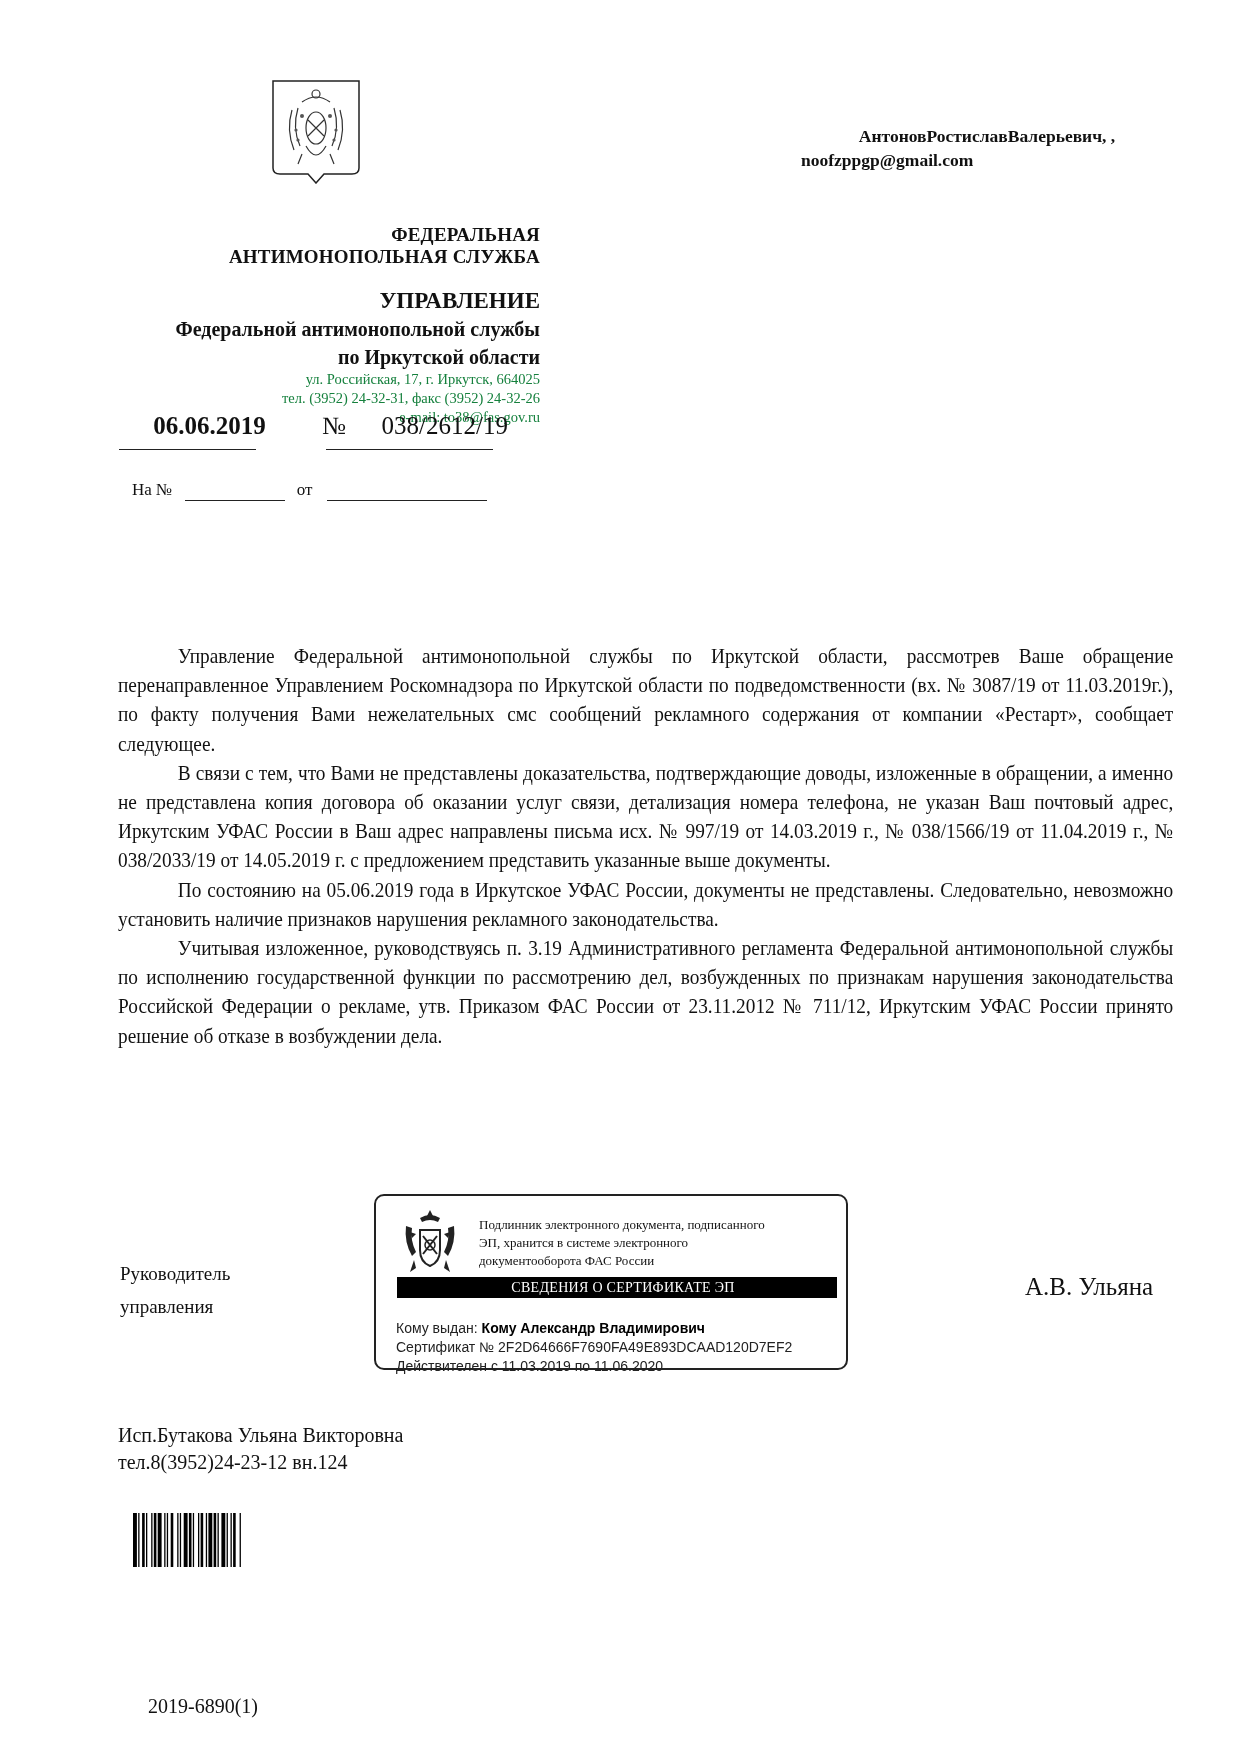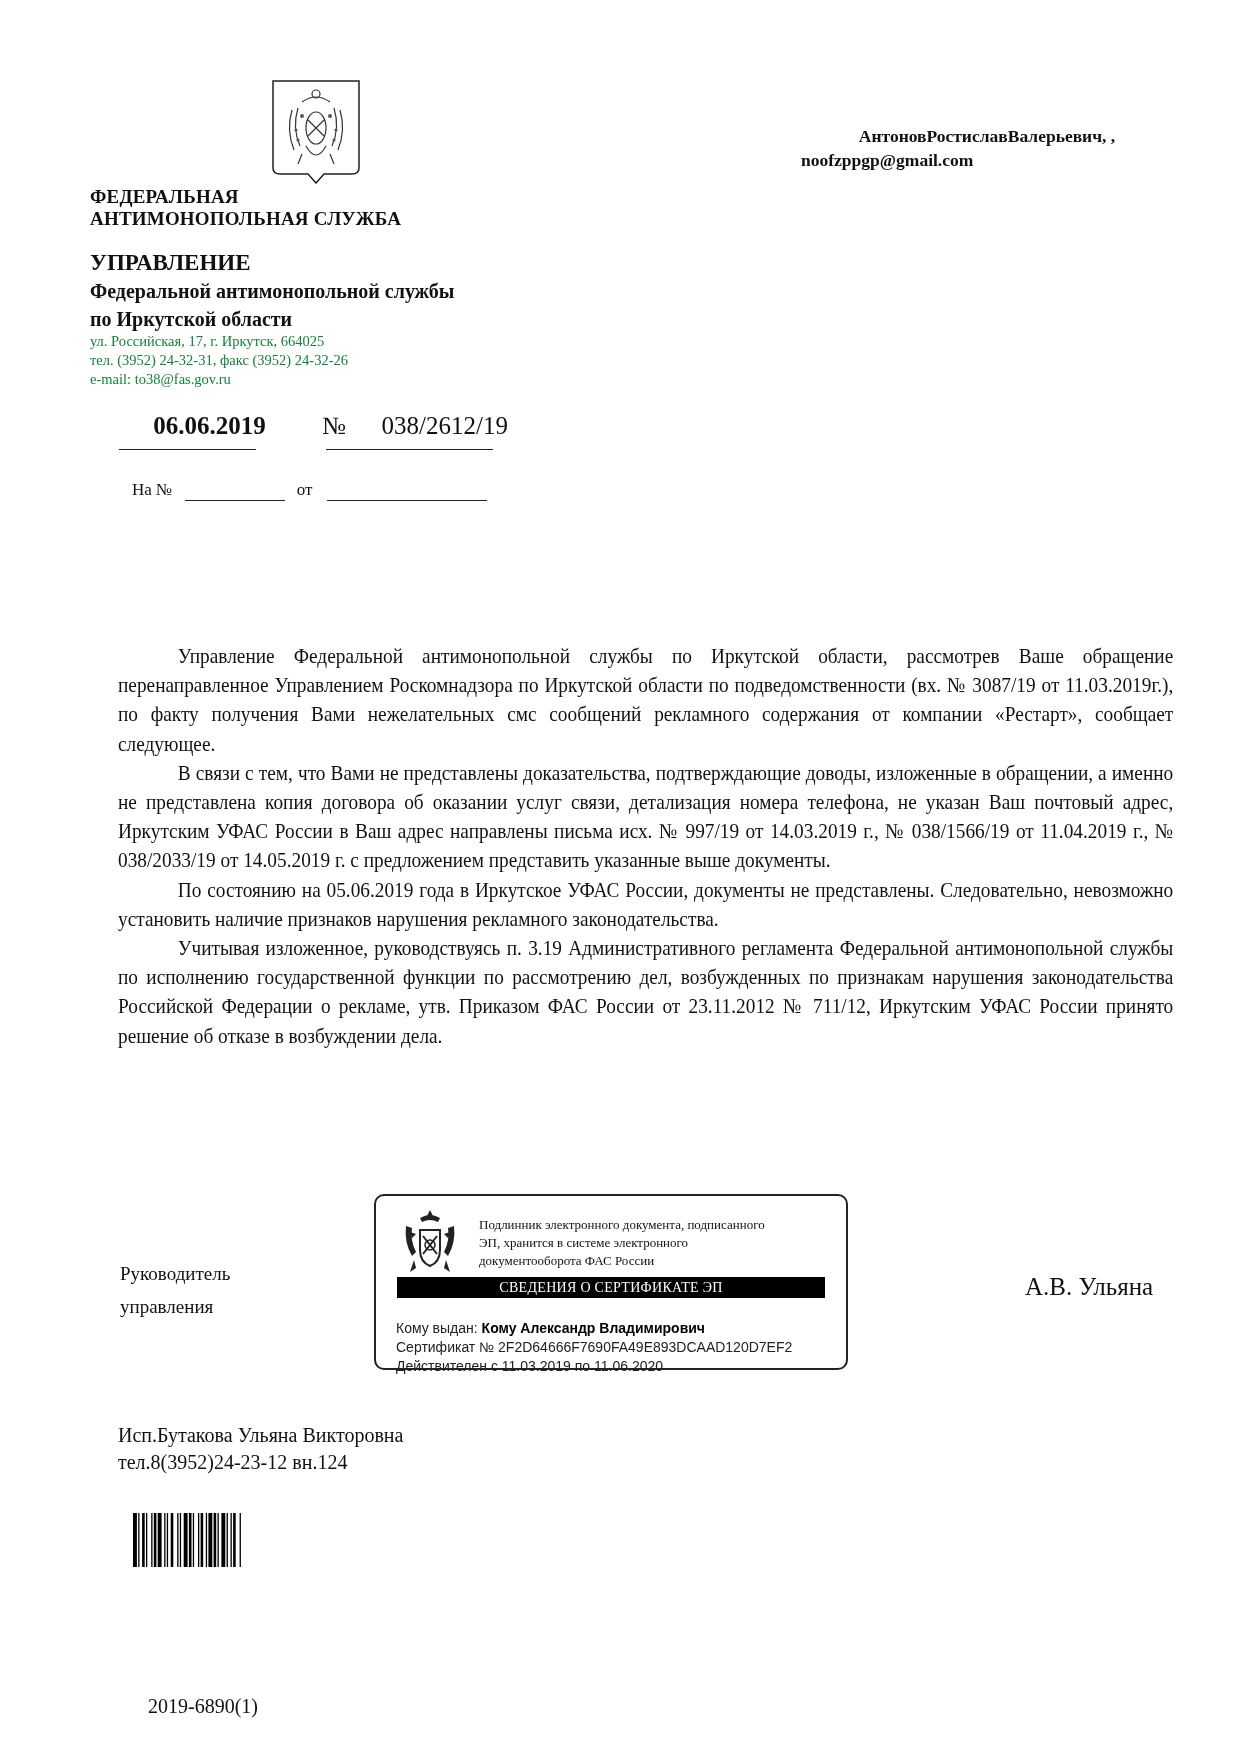--- a/index.html
+++ b/index.html
@@ -1,21 +1,21 @@
 <!DOCTYPE html>
 <html><head>
 <meta charset="utf-8">
 <style>
   html, body { margin:0; padding:0; background:#ffffff; }
   body { width:1240px; height:1754px; position:relative; overflow:hidden; color:#111; font-family:"Liberation Serif", "DejaVu Serif", serif; }
   .abs { position:absolute; }
 
   
   .emblem { left:272px; top:80px; width:88px; height:104px; }
-  .hdr-center { left:90px; width:450px; text-align:left; }
+  .hdr-center { left:90px; width:450px; text-align:right;margin-top:38px; }
   .org1 { top:186px; font-weight:bold; font-size:19px; line-height:22px; letter-spacing:0.2px; }
   .dept1 { top:250px; font-weight:bold; font-size:23px; line-height:26px; }
   .dept2 { top:277px; font-weight:bold; font-size:20px; line-height:28px; }
   .addr { top:332px; font-size:14.5px; line-height:19px; color:#15803d; }
 
   .regline { top:412px; left:132px; width:400px; height:40px; }
   .reg-date { position:absolute; left:0; width:155px; text-align:center; top:0; font-size:25px;font-weight:bold; }
   .reg-no-sign { position:absolute; left:190px; top:0; font-size:25px; }
   .reg-num { position:absolute; left:196px; width:180px; text-align:right; top:0; font-size:25px; }
   .uline { position:absolute; border-bottom:1.5px solid #222; height:0; }
@@ -30,21 +30,21 @@
   .body { left:118px; top:642px; width:1055px; font-size:21px; line-height:29.2px; text-align:justify; font-family:"Liberation Serif", serif; transform:scaleX(0.92); transform-origin:left top; width:1147px; }
   .body p { margin:0; text-indent:65px; }
 
   
   .position-title { left:120px; top:1257px; font-size:19px; line-height:33px; }
   .signer { left:1025px; top:1273px; font-size:25px; }
 
   .stamp { left:374px; top:1194px; width:474px; height:176px; border:2px solid #222; border-radius:10px; box-sizing:border-box; font-family:"Liberation Serif", serif; }
   .stamp-emblem { position:absolute; left:26px; top:12px; width:56px; height:70px; }
   .stamp-text { position:absolute; left:103px; top:20px; font-size:13px; line-height:18px; }
-  .stamp-bar { position:absolute; left:21px; top:81px; width:428px; height:21px; background:#000; color:#fff; text-align:center; font-size:14px; line-height:21px; letter-spacing:0.3px; }
+  .stamp-bar { position:absolute; left:21px; top:81px; width:428px; height:21px; background:#000; color:#fff; text-align:center; font-size:14px; line-height:21px; letter-spacing:0.3px;padding-left:12px; }
   .stamp-info { position:absolute; left:20px; top:123px; font-family:"Liberation Sans", sans-serif; font-size:14px; line-height:19px; color:#222; }
   .stamp-info b { color:#000; }
 
   .perf { left:118px; top:1422px; font-size:20px; line-height:27px; }
 
   .barcode { left:133px; top:1513px; width:180px; height:54px; }
   .docnum { left:148px; top:1695px; font-size:20px; }
 </style>
 </head>
 <body>

